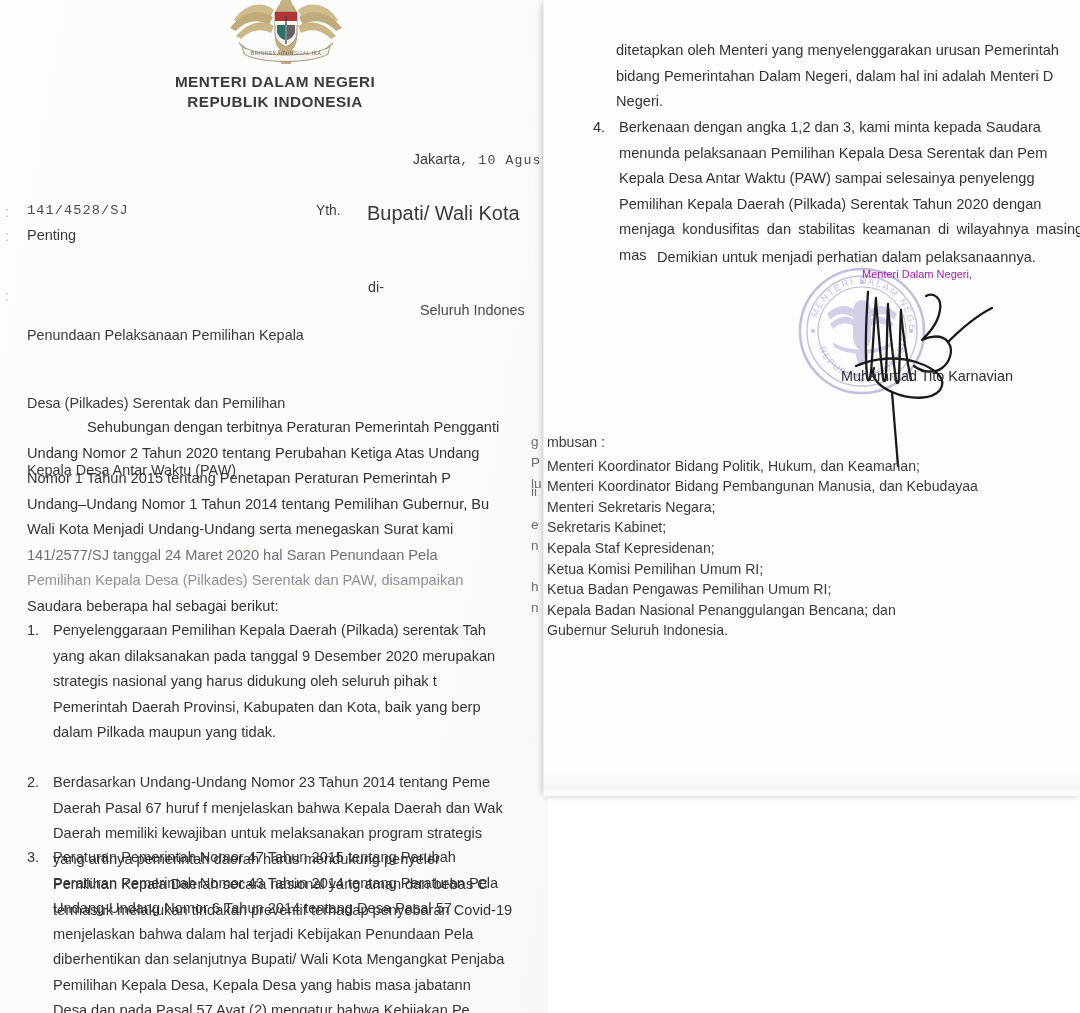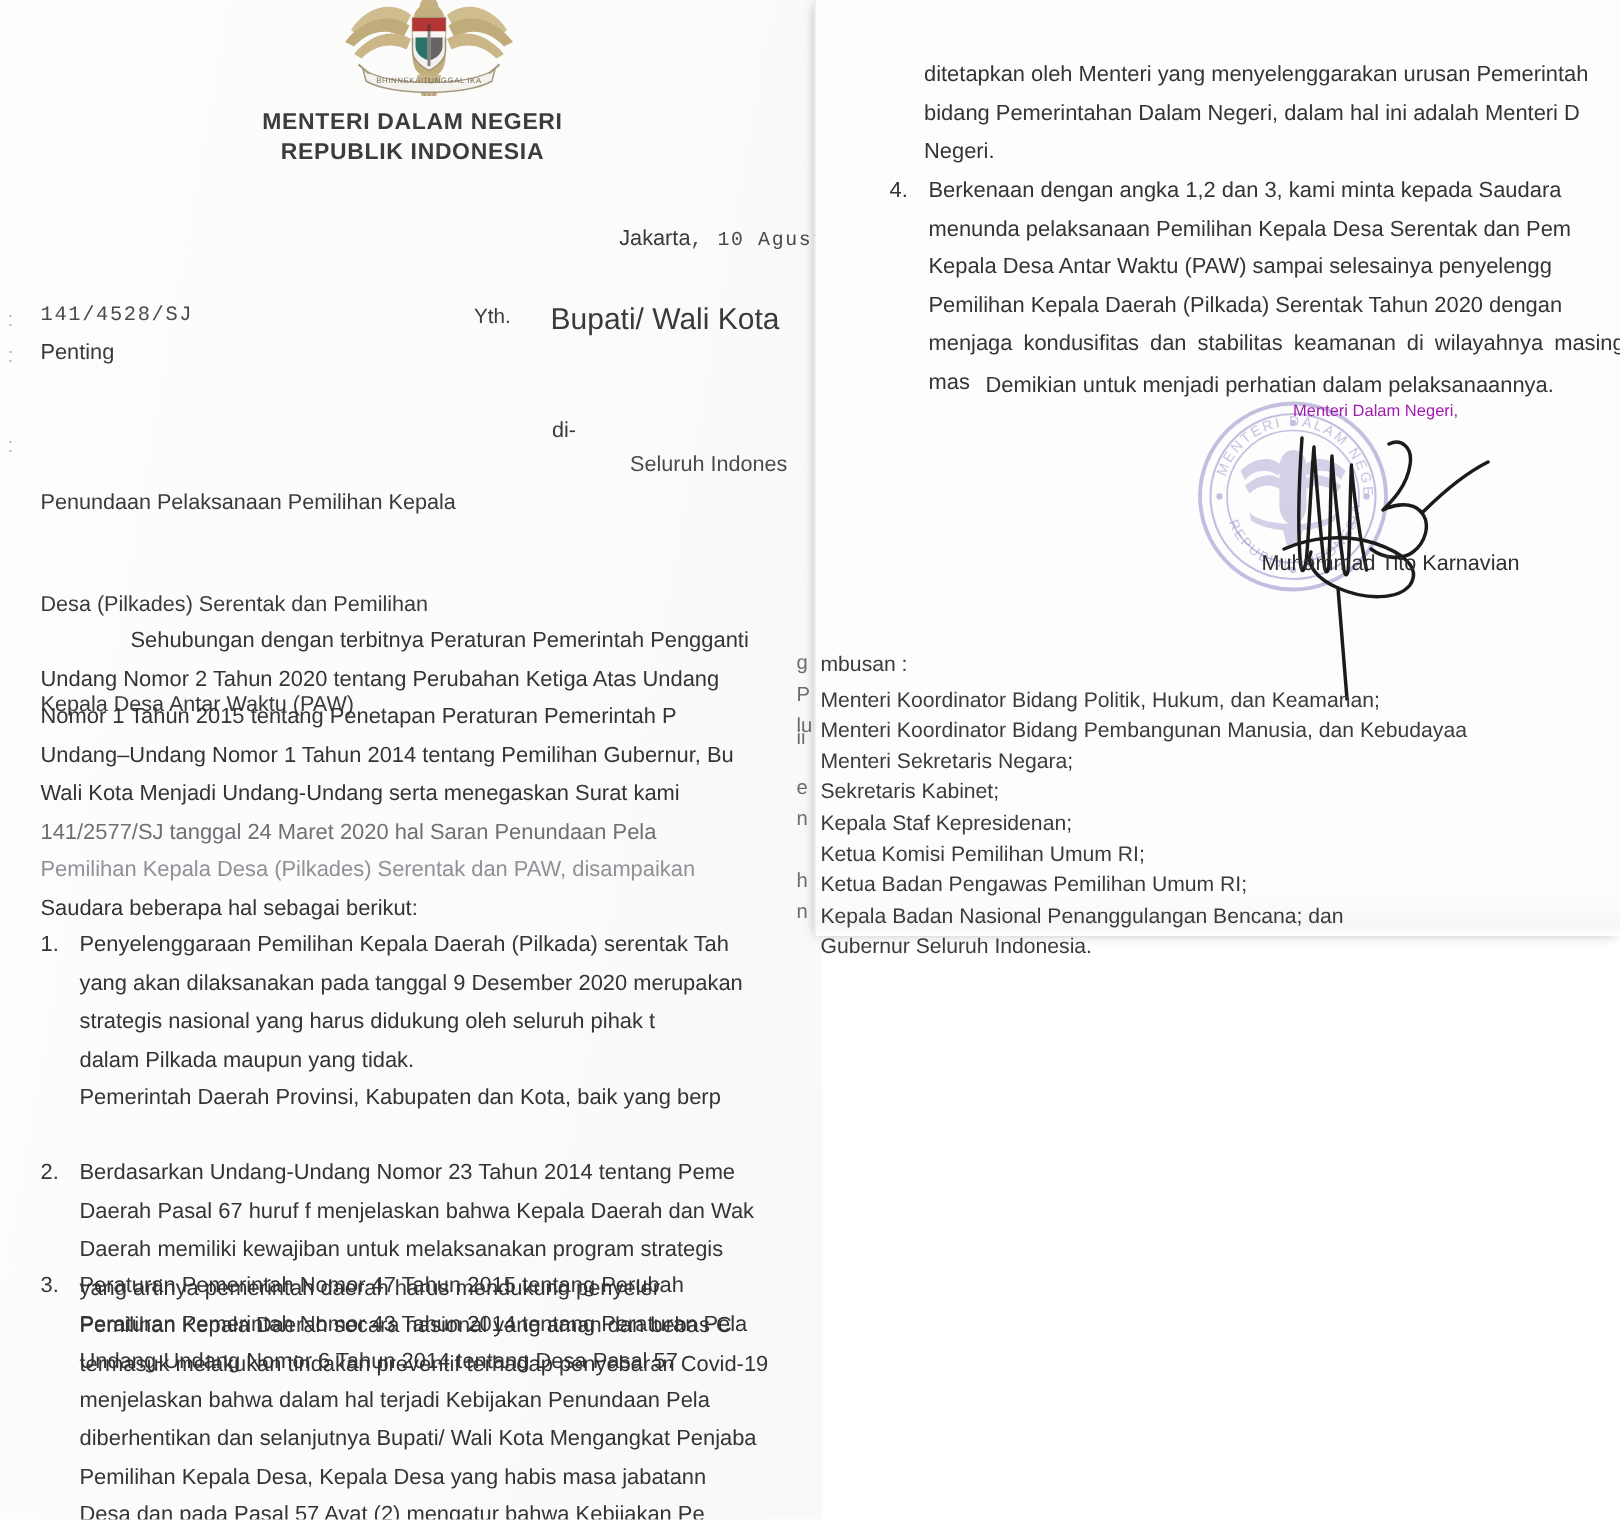--- a/index.html
+++ b/index.html
@@ -9,21 +9,21 @@
     font-family:"Liberation Sans","DejaVu Sans",sans-serif;
     color:#2e2e2e;
   }
   
   .sheet{position:absolute;background:#fefefe;}
   #page-1{
     left:0;top:0;width:548px;height:1013px;
     background:linear-gradient(100deg,#fdfdfd 0%,#fbfbfa 60%,#f8f8f7 100%);
   }
   #page-2{
-    left:543px;top:0;width:537px;height:624px;
+    left:543px;top:0;width:537px;height:796px;
     background:#fdfdfd;
     box-shadow:-3px 0 7px -2px rgba(0,0,0,.17), 0 3px 8px -3px rgba(0,0,0,.14);
     border-left:1px solid #ededec;
   }
   #page-2:after{
     content:"";position:absolute;left:0;right:0;bottom:0;height:26px;
     background:linear-gradient(to bottom,rgba(255,255,255,0) 0%,rgba(245,245,244,.85) 70%,#fff 100%);
   }
   
   .t{position:absolute;white-space:pre;}
@@ -133,22 +133,22 @@
     <div class="faded">Pemilihan Kepala Desa (Pilkades) Serentak dan PAW, disampaikan</div>
     <div>Saudara beberapa hal sebagai berikut:</div>
   </div>
 
   <div class="item" style="left:27px;top:618px;width:505px;">
     <div class="num">1.</div>
     <div class="txt body-txt">
       <div>Penyelenggaraan Pemilihan Kepala Daerah (Pilkada) serentak Tah</div>
       <div>yang akan dilaksanakan pada tanggal 9 Desember 2020 merupakan</div>
       <div>strategis nasional yang harus didukung oleh seluruh pihak t</div>
+      <div>Pemerintah Daerah Provinsi, Kabupaten dan Kota, baik yang berp</div>
       <div>dalam Pilkada maupun yang tidak.</div>
-      <div>Pemerintah Daerah Provinsi, Kabupaten dan Kota, baik yang berp</div>
     </div>
   </div>
 
   <div class="item" style="left:27px;top:770px;width:505px;">
     <div class="num">2.</div>
     <div class="txt body-txt">
       <div>Berdasarkan Undang-Undang Nomor 23 Tahun 2014 tentang Peme</div>
       <div>Daerah  Pasal 67 huruf f menjelaskan bahwa Kepala Daerah dan Wak</div>
       <div>Daerah memiliki kewajiban untuk melaksanakan program strategis</div>
       <div>yang artinya pemerintah daerah harus mendukung penyeler</div>

